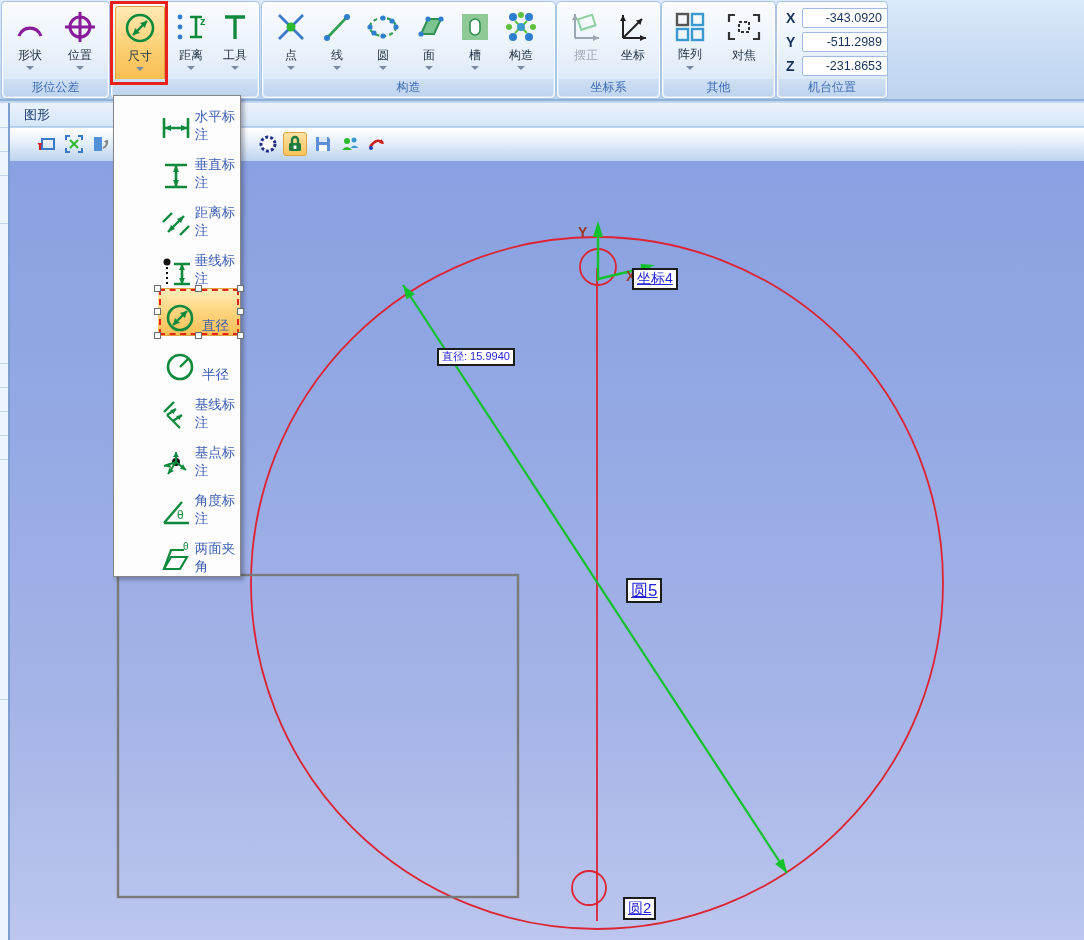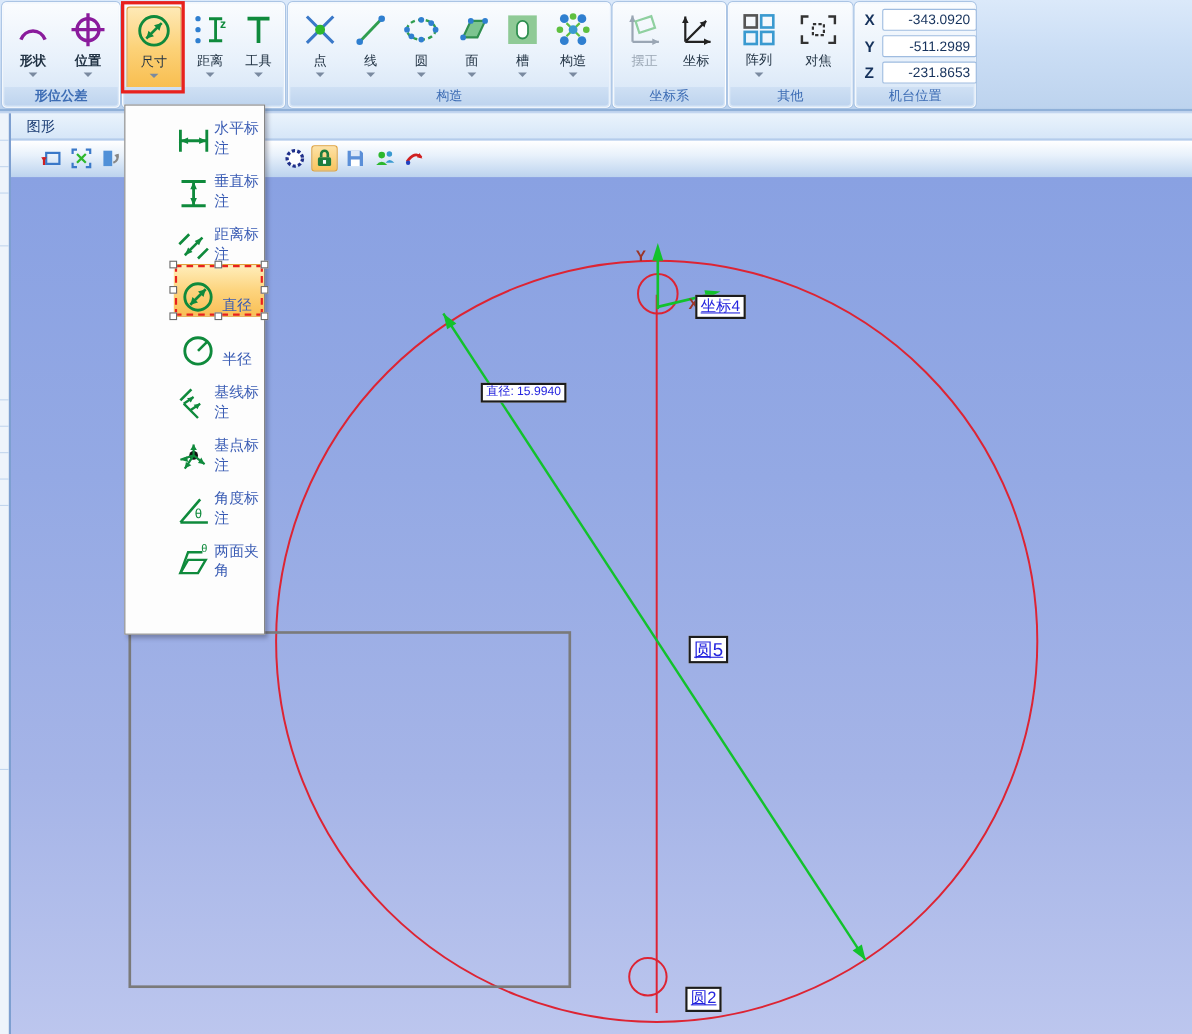--- a/index.html
+++ b/index.html
@@ -69,21 +69,21 @@
                     border-top:1px solid #e0a23c; border-bottom:1px solid #e0a23c; }
   .sel-outline { position:absolute; left:1px; right:1px; top:0px; bottom:0px;
                  border:2px dashed #e8211d; pointer-events:none; }
   .handle { position:absolute; width:7px; height:7px; background:#fff; border:1px solid #6b6b6b; }
 </style>
 </head>
 <body>
 
 <div class="ribbon">
 
-  <div class="rgroup" style="left:2px;width:107px;font-weight:bold;">
+  <div class="rgroup" style="left:2px;width:107px;">
     <div class="rbtn" style="left:4px;">
       <span class="ric">
         <svg width="34" height="34" viewBox="0 0 34 34">
             <path d="M6 26 A 12 13 0 0 1 28 26" stroke="#8a1b9c" stroke-width="3.2" fill="none"></path>
           </svg>
       </span>
       <span class="rlb">形状</span>
       <span class="dd"></span>
     </div>
     <div class="rbtn" style="left:54px;">
@@ -415,20 +415,31 @@
     <span class="mic">
       <svg width="32" height="32" viewBox="0 0 32 32">
           <path d="M3 14 L12 5 M20 27 L29 18" stroke="#0f8a3c" stroke-width="2.4"></path>
           <path d="M8 24 L24 8" stroke="#0f8a3c" stroke-width="2.4"></path>
           <path d="M8 24 l3 -7 4 4 z M24 8 l-3 7 -4 -4 z" fill="#0f8a3c"></path>
         </svg>
     </span>
     <span class="mlb">距离标注</span>
   </div>
 
+  <div class="mitem">
+    <span class="mic">
+      <svg width="32" height="32" viewBox="0 0 32 32">
+          <circle cx="7" cy="6" r="3.5" fill="#111"></circle>
+          <path d="M7 11 V29" stroke="#111" stroke-width="2" stroke-dasharray="2 3"></path>
+          <path d="M14 8 H30 M14 28 H30 M22 8 V28" stroke="#0f8a3c" stroke-width="2.6"></path>
+          <path d="M22 8 l-3 6 h6 z M22 28 l-3 -6 h6 z" fill="#0f8a3c"></path>
+        </svg>
+    </span>
+    <span class="mlb">垂线标注</span>
+  </div>
 
   <div class="mitem selected">
     <span class="mic">
       <svg width="34" height="34" viewBox="0 0 34 34">
           <circle cx="17" cy="17" r="12" stroke="#0f8a3c" stroke-width="2.6" fill="none"></circle>
           <path d="M10 24 L24 10" stroke="#0f8a3c" stroke-width="2.4"></path>
           <path d="M24 10 l-7 2 5 5 z M10 24 l7 -2 -5 -5 z" fill="#0f8a3c"></path>
         </svg>
     </span>
     <span class="mlb">直径</span>

